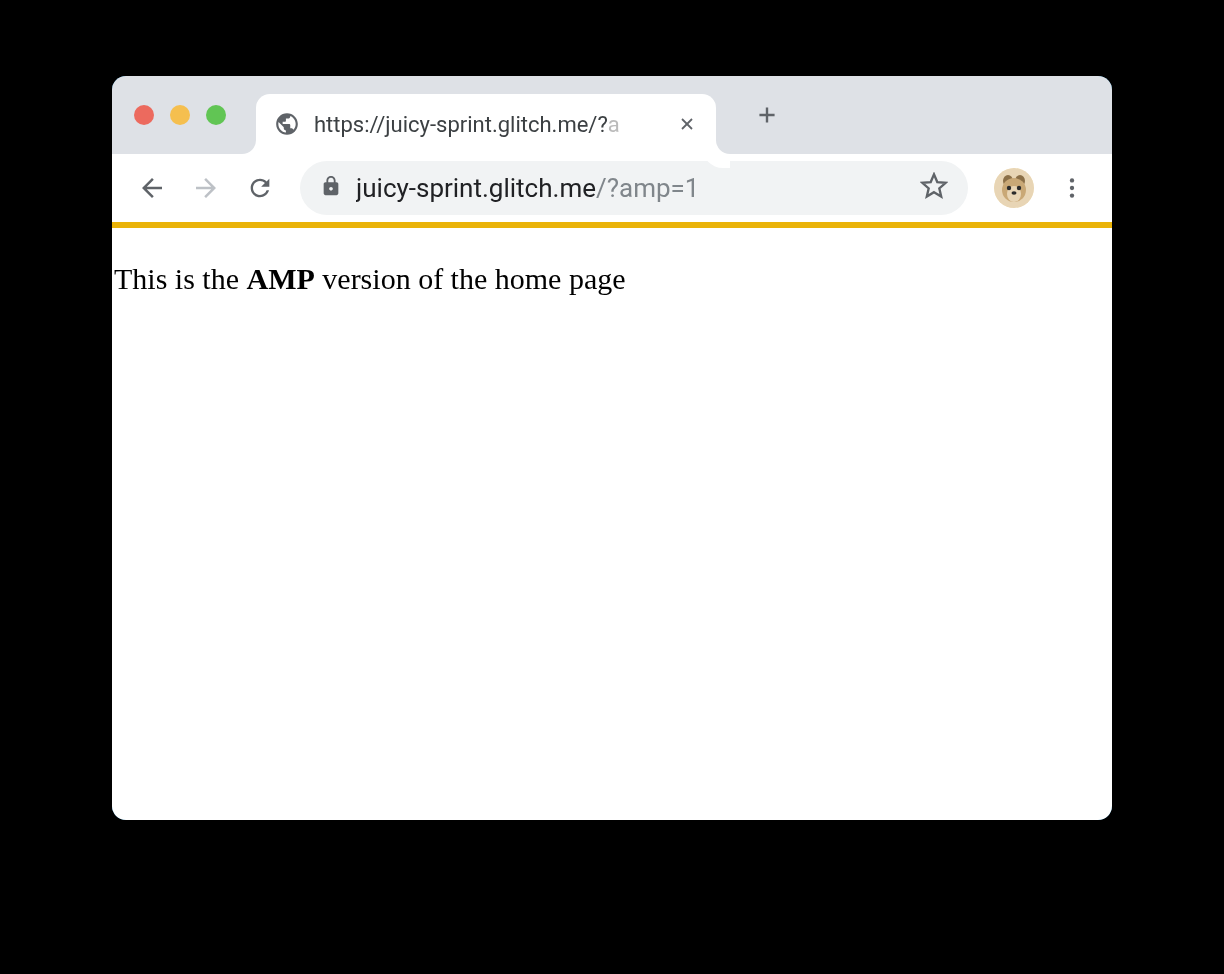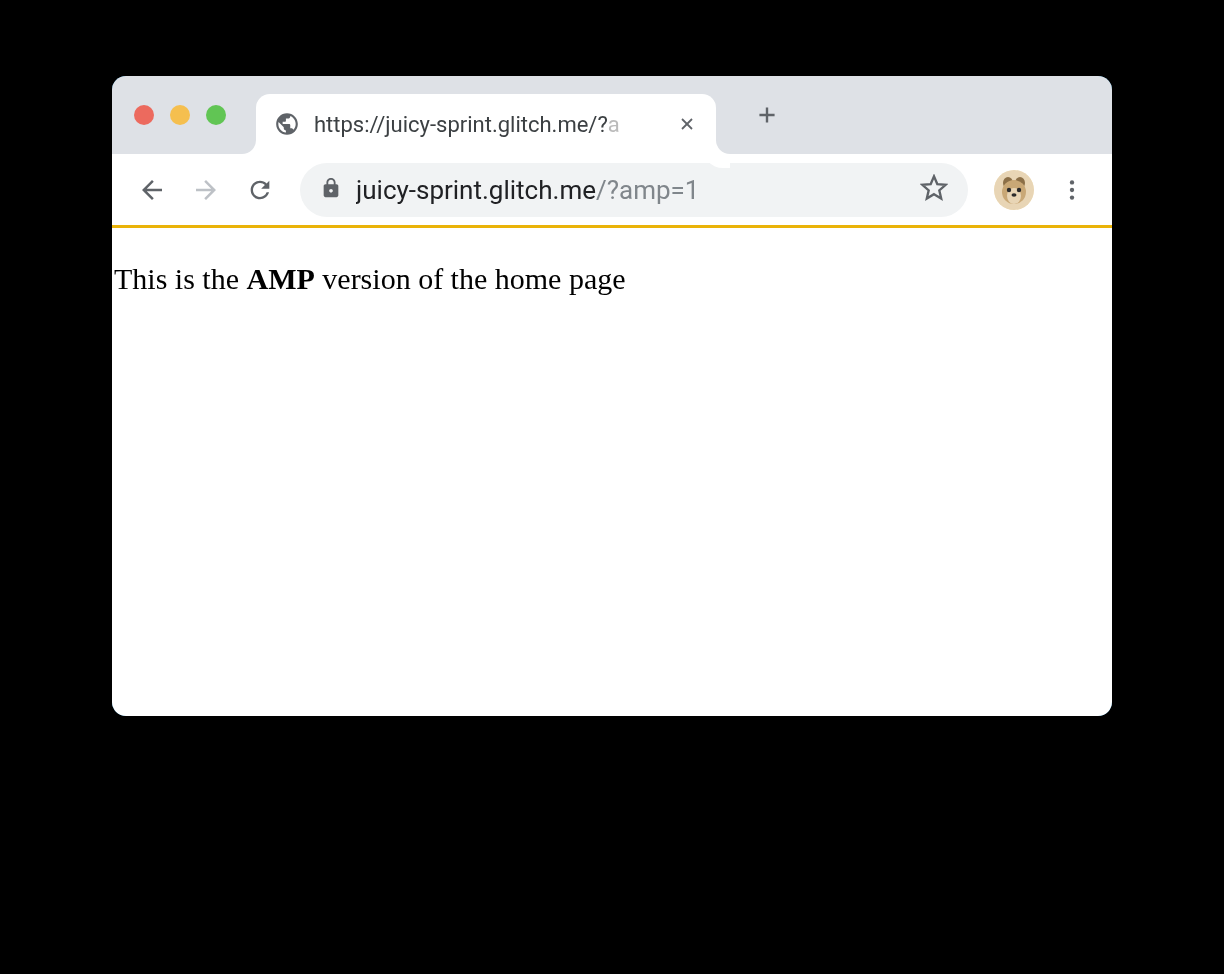--- a/index.html
+++ b/index.html
@@ -8,21 +8,21 @@
       width: 1224px;
       height: 974px;
       font-family: -apple-system, BlinkMacSystemFont, "Segoe UI", Roboto, sans-serif;
       display: flex;
       align-items: flex-start;
       justify-content: center;
       padding-top: 76px;
     }
     .browser-window {
       width: 1000px;
-      height: 640px;
+      height: 744px;
       background: #0369a1;
       border-radius: 14px;
       overflow: hidden;
       box-shadow: 0 20px 60px rgba(0,0,0,0.5);
       display: flex;
       flex-direction: column;
     }
     .titlebar {
       height: 78px;
       background: #dee1e6;
@@ -107,21 +107,21 @@
       align-items: center;
       justify-content: center;
       color: #5f6368;
       cursor: pointer;
       margin-left: 30px;
       border-radius: 50%;
     }
     .toolbar {
       height: 74px;
       background: #fff;
-      border-bottom: 3px solid #eab308;
+      border-bottom: 6px solid #eab308;
       display: flex;
       align-items: center;
       padding: 0 18px;
       gap: 10px;
     }
     .nav-btn {
       width: 44px;
       height: 44px;
       display: flex;
       align-items: center;

